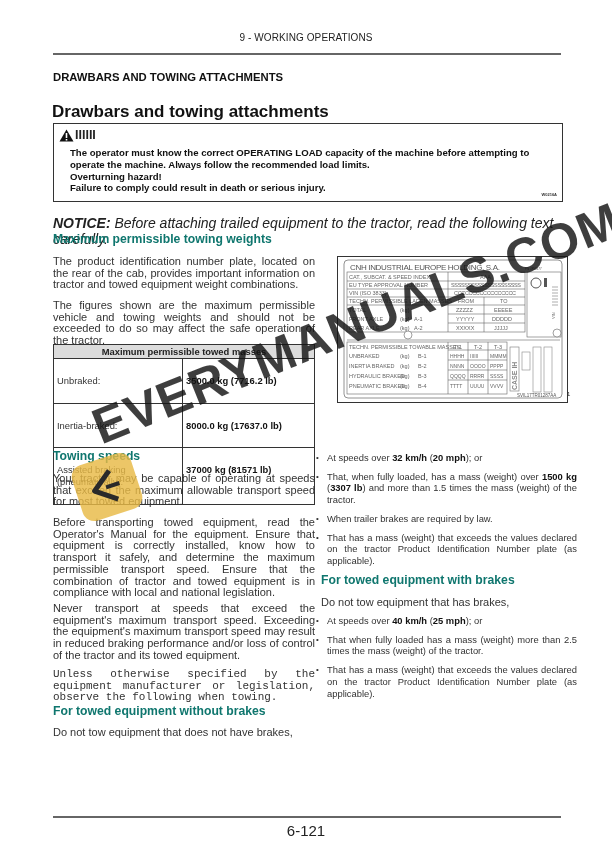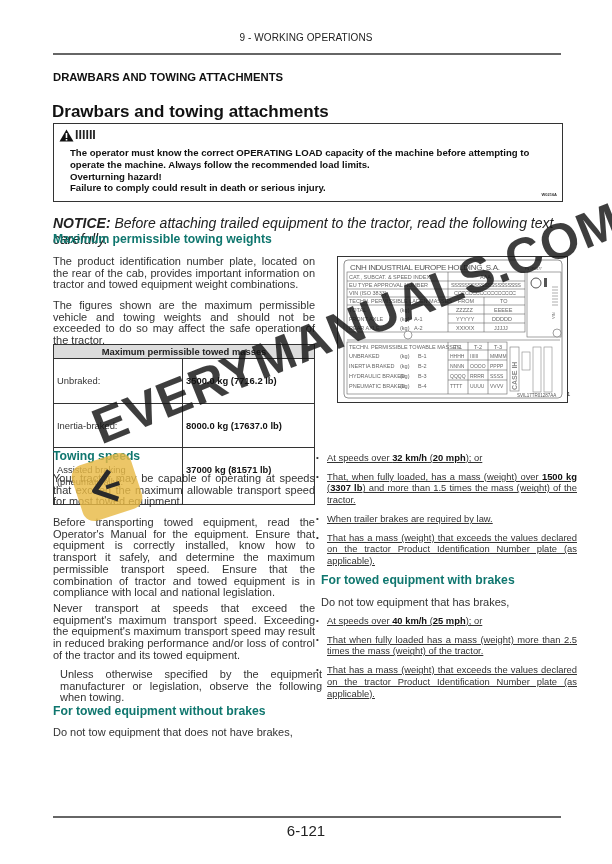--- a/index.html
+++ b/index.html
@@ -21,21 +21,21 @@
     .notice b { font-style: italic; }
     .h2 { position: absolute; font-size: 12.2px; font-weight: bold; color: #0f766e; }
     .para { position: absolute; font-size: 11px; line-height: 11.7px; text-align: justify; color: #333; }
     table.masses { position: absolute; top: 344px; left: 53px; width: 262px; border-collapse: collapse; font-size: 9.4px; }
     table.masses th { background: #dcdcdc; border: 1px solid #333; font-weight: bold; padding: 1px 1px; height: 11px; text-align: center; }
     table.masses td { border: 1px solid #333; padding: 16px 3px; vertical-align: top; line-height: 11.7px; color: #333; }
     table.masses td.v { font-weight: bold; color: #111; }
     .figure { position: absolute; top: 256px; left: 337px; width: 231px; height: 147px; border: 1px solid #333; box-sizing: border-box; background: #fff; }
     .fig-caption { position: absolute; top: 393px; left: 517px; font-size: 4.5px; color: #555; }
     .fig-num { position: absolute; top: 391px; left: 567px; font-size: 6px; color: #333; }
-    ul.bul { position: absolute; margin: 0; padding: 0; list-style: none; font-size: 9.4px; line-height: 11.7px; color: #333; text-decoration: underline; }
+    ul.bul { position: absolute; margin: 0; padding: 0; list-style: none; font-size: 9.4px; line-height: 11.7px; color: #333; }
     ul.bul li { position: relative; padding-left: 12px; text-align: justify; margin-bottom: 7px; }
     ul.bul li::before { content: "•"; position: absolute; left: 1px; top: 0; font-size: 8px; }
     ul.bul b { color: #111; }
     .rule-bottom { position: absolute; top: 816px; left: 53px; width: 508px; height: 1.5px; background: #666; }
     .page-num { position: absolute; top: 822px; left: 0; width: 612px; text-align: center; font-size: 15px; color: #222; }
     .watermark { position: absolute; top: 400px; left: 95px; font-size: 50px; font-weight: bold; color: rgba(20,20,20,0.82);
            transform: rotate(-22deg); transform-origin: left center; letter-spacing: 1px; white-space: nowrap; pointer-events: none; }
     .wm-logo { position: absolute; top: 458px; left: 76px; width: 62px; height: 58px; border-radius: 12px;
            background: rgba(232,186,70,0.82); transform: rotate(-18deg); pointer-events: none; }
     .wm-logo svg { position: absolute; left: 8px; top: 8px; }
@@ -199,21 +199,21 @@
     </g>
   </svg>
 </div>
 <div class="fig-caption">SVIL17TR01287AA</div>
 <div class="fig-num">1</div>
 
 <div class="h2" style="top:449px;left:53px;">Towing speeds</div>
 <div class="para" style="top:473px;left:53px;width:262px;">Your tractor may be capable of operating at speeds that exceed the maximum allowable transport speed for most towed equipment.</div>
 <div class="para" style="top:517px;left:53px;width:262px;">Before transporting towed equipment, read the Operator's Manual for the equipment.  Ensure that equipment is correctly installed, know how to transport it safely, and determine the maximum permissible transport speed.  Ensure that the combination of tractor and towed equipment is in compliance with local and national legislation.</div>
 <div class="para" style="top:603px;left:53px;width:262px;">Never transport at speeds that exceed the equipment's maximum transport speed.  Exceeding the equipment's maximum transport speed may result in reduced braking performance and/or loss of control of the tractor and its towed equipment.</div>
-<div class="para" style="top:669px;left:60px;width:262px;">Unless otherwise specified by the equipment manufacturer or legislation, observe the following when towing.</div>
+<div class="para" style="top:669px;left:53px;width:262px;font-family:Liberation Mono, monospace;">Unless otherwise specified by the equipment manufacturer or legislation, observe the following when towing.</div>
 
 <div class="h2" style="top:704px;left:53px;">For towed equipment without brakes</div>
 <div class="para" style="top:727px;left:53px;width:262px;">Do not tow equipment that does not have brakes,</div>
 
 <ul class="bul" style="top:452px;left:315px;width:262px;">
   <li><span>At speeds over </span><b>32 km/h</b><span> (</span><b>20 mph</b><span>); or</span></li>
   <li><span>That, when fully loaded, has a mass (weight) over </span><b>1500 kg</b><span> (</span><b>3307 lb</b><span>) and more than 1.5 times the mass (weight) of the tractor.</span></li>
   <li>When trailer brakes are required by law.</li>
   <li>That has a mass (weight) that exceeds the values declared on the tractor Product Identification Number plate (as applicable).</li>
 </ul>

